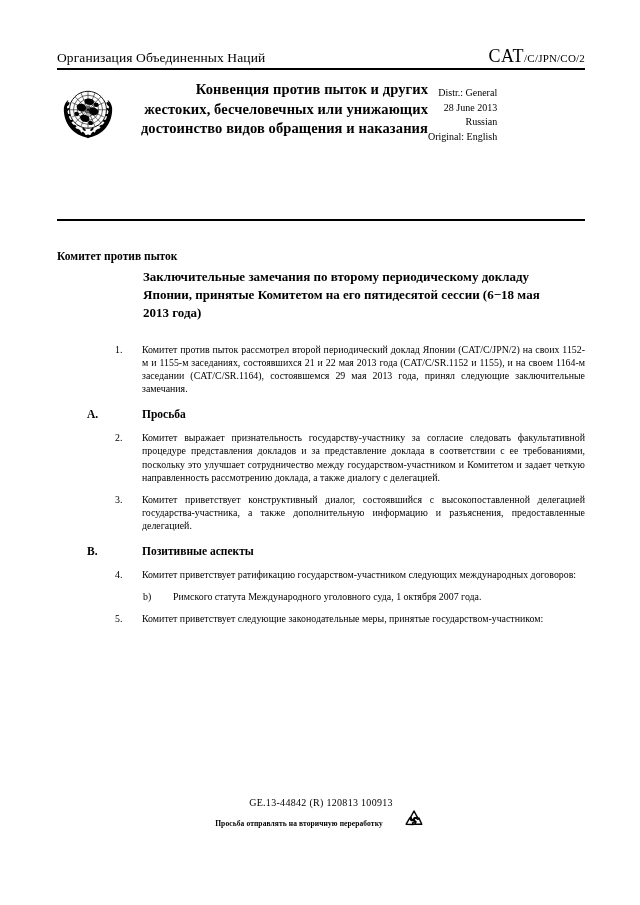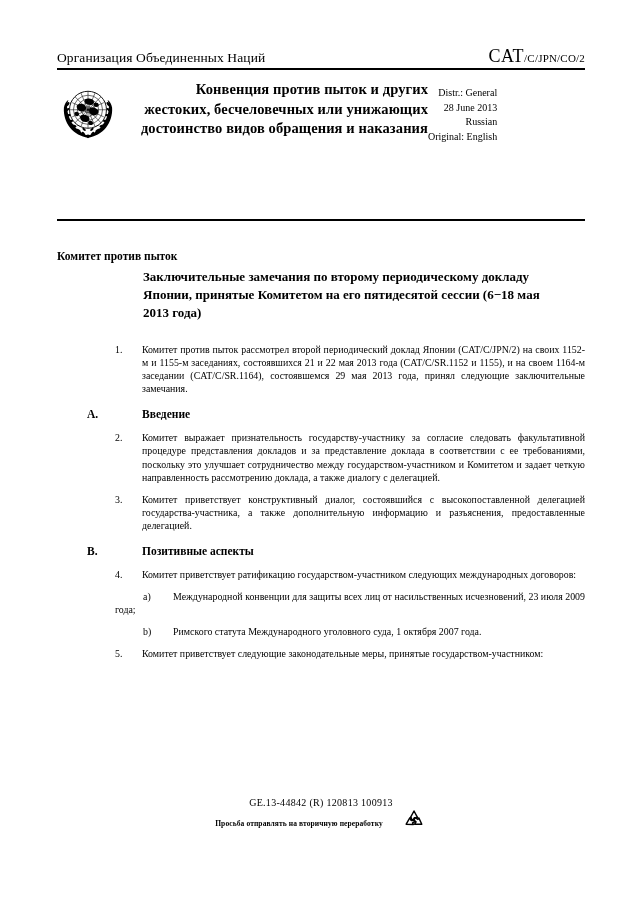--- a/index.html
+++ b/index.html
@@ -302,21 +302,21 @@
 
   <div class="content">
 
     <div class="para">
       <span class="num">1.</span>
       <p>Комитет против пыток рассмотрел второй периодический доклад Японии (CAT/C/JPN/2) на своих 1152-м и 1155-м заседаниях, состоявшихся 21 и 22 мая 2013 года (CAT/C/SR.1152 и 1155), и на своем 1164-м заседании (CAT/C/SR.1164), состоявшемся 29 мая 2013 года, принял следующие заключительные замечания.</p>
     </div>
 
     <div class="section-head">
       <span class="sec-letter">A.</span>
-      <span>Введение</span>
+      <span>Просьба</span>
     </div>
 
     <div class="para">
       <span class="num">2.</span>
       <p>Комитет выражает признательность государству-участнику за согласие следовать факультативной процедуре представления докладов и за представление доклада в соответствии с ее требованиями, поскольку это улучшает сотрудничество между государством-участником и Комитетом и задает четкую направленность рассмотрению доклада, а также диалогу с делегацией.</p>
     </div>
 
     <div class="para">
       <span class="num">3.</span>
       <p>Комитет приветствует конструктивный диалог, состоявшийся с высокопоставленной делегацией государства-участника, а также дополнительную информацию и разъяснения, предоставленные делегацией.</p>
@@ -325,23 +325,20 @@
     <div class="section-head">
       <span class="sec-letter">B.</span>
       <span>Позитивные аспекты</span>
     </div>
 
     <div class="para">
       <span class="num">4.</span>
       <p>Комитет приветствует ратификацию государством-участником следующих международных договоров:</p>
     </div>
 
-    <div class="para sub">
-      <p><span class="lbl">a)</span><span class="stxt">Международной конвенции для защиты всех лиц от насильственных исчезновений, 23 июля 2009 года;</span></p>
-    </div>
 
     <div class="para sub">
       <p><span class="lbl">b)</span><span class="stxt">Римского статута Международного уголовного суда, 1 октября 2007 года.</span></p>
     </div>
 
     <div class="para">
       <span class="num">5.</span>
       <p>Комитет приветствует следующие законодательные меры, принятые государством-участником:</p>
     </div>
 

